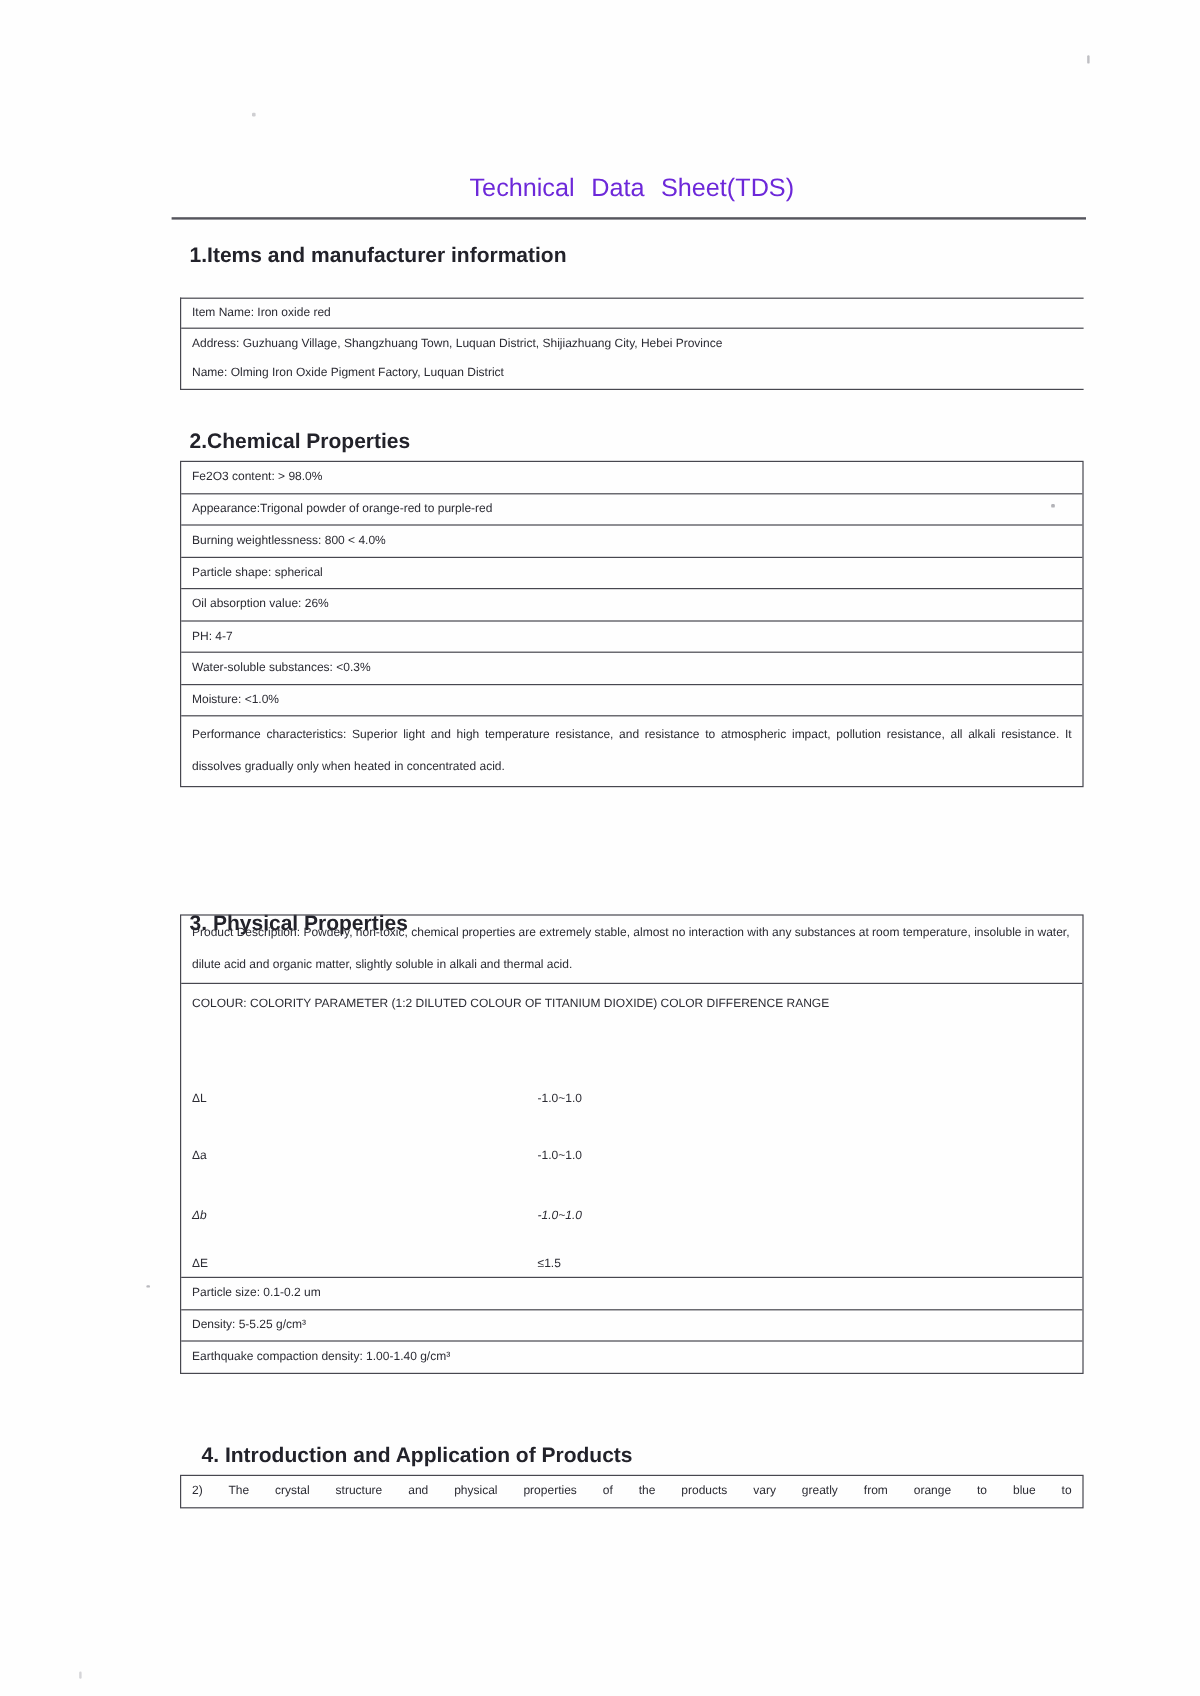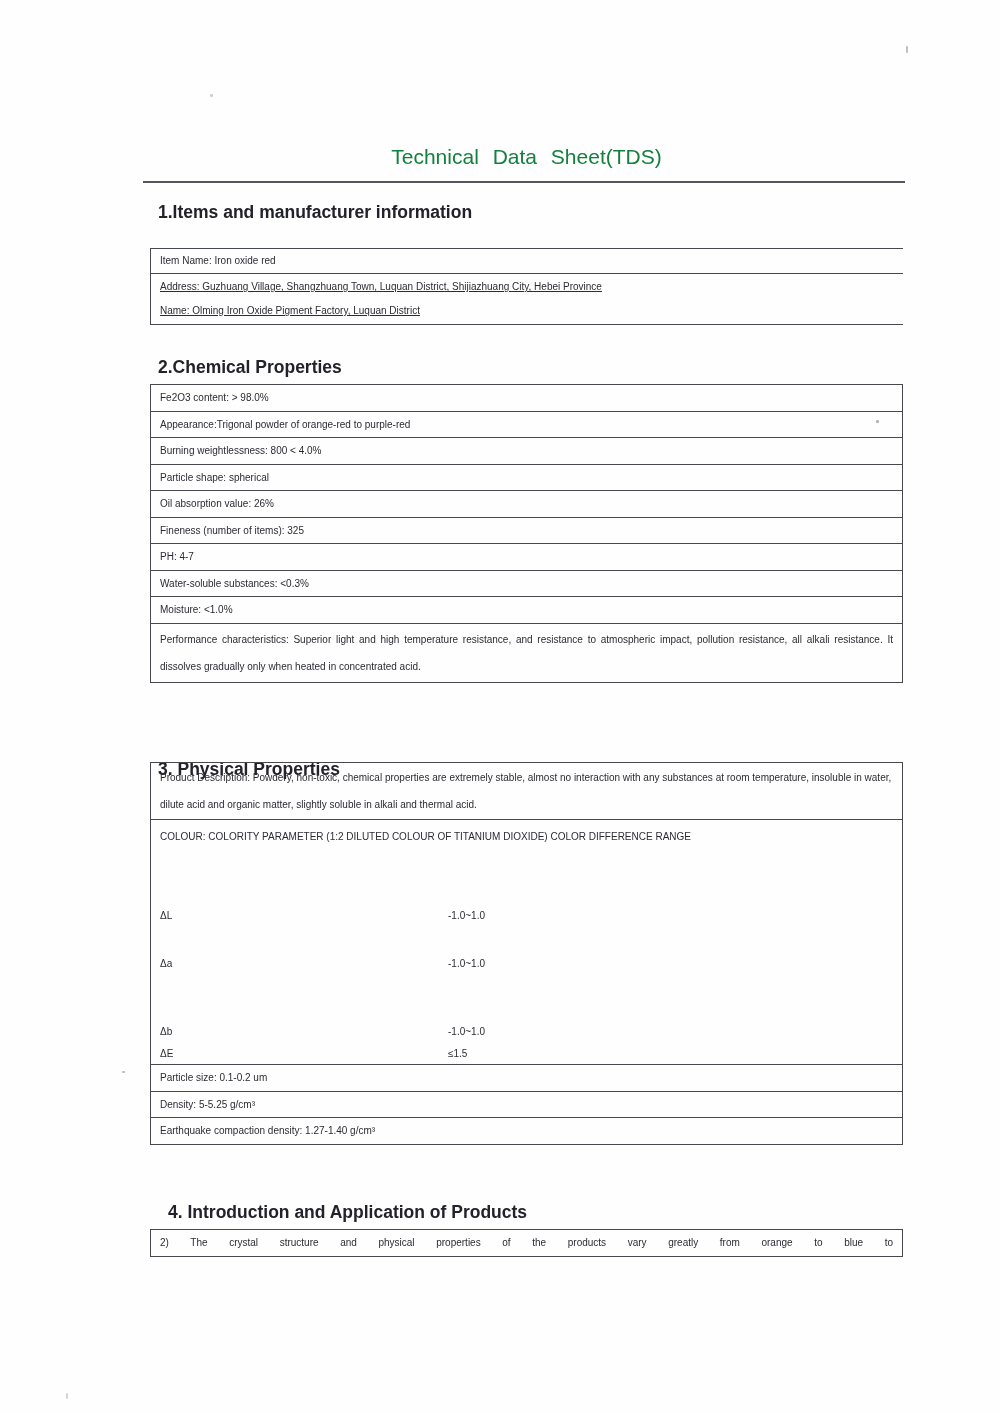--- a/index.html
+++ b/index.html
@@ -15,21 +15,21 @@
     font-family:"Liberation Sans", sans-serif;
     color:var(--text);
     position:relative;
     -webkit-font-smoothing:antialiased;
   }
   .page{position:absolute;inset:0;overflow:hidden;}
 
   .doc-title{
     position:absolute;top:142px;left:150px;width:753px;
     text-align:center;font-size:21px;line-height:30px;
-    word-spacing:8px;color:#15803d;
+    word-spacing:8px;color:#6d28d9;
   }
   .title-rule{
     position:absolute;top:181px;left:143px;width:762px;height:2px;
     background:var(--rule);
   }
 
   .sec-heading{
     position:absolute;left:150px;width:753px;
     font-size:17.5px;font-weight:bold;color:#22222a;
     line-height:24px;padding-left:8px;box-sizing:border-box;
@@ -61,37 +61,37 @@
   }
   .row.para3{
     height:auto;white-space:normal;line-height:26.5px;padding:1px 9px;
   }
   .row.stretch{
     text-align:justify;text-align-last:justify;
   }
 
   #tbl-items{top:248px;}
   #tbl-items .row:first-child{height:24px;line-height:24px;}
-  #tbl-items .row.multi div{line-height:24px;text-decoration:underline;}
+  #tbl-items .row.multi div{line-height:24px;}
 
   #tbl-chemical{top:384px;}
   #tbl-physical{top:762px;}
   #tbl-intro{top:1229px;}
 
   .colour-cell{
     position:relative;height:245px;border-top:1.5px solid var(--border);
     padding:4px 9px 0;box-sizing:border-box;line-height:26px;
     text-align:left;white-space:normal;
   }
   .delta-line{
     position:absolute;left:0;width:100%;height:22px;line-height:22px;
   }
   .delta-label{position:absolute;left:9px;}
   .delta-value{position:absolute;left:297px;}
-  .d0{top:85px;} .d1{top:133px;} .d2{top:201px;} .d3{top:223px;}
+  .d0{top:85px;} .d1{top:133px;} .d2{top:183px;font-style:italic;} .d3{top:223px;}
 
   
   .speck{position:absolute;background:#8a8a92;border-radius:1px;}
   .spk1{top:46px;left:906px;width:2px;height:7px;opacity:.55;}
   .spk2{top:94px;left:210px;width:3px;height:3px;opacity:.4;}
   .spk3{top:420px;left:876px;width:3px;height:3px;opacity:.65;}
   .spk4{top:1071px;left:122px;width:3px;height:2px;opacity:.6;}
   .spk5{top:1393px;left:66px;width:2px;height:6px;opacity:.35;}
 </style>
 </head>
@@ -111,21 +111,20 @@
     </div>
   </div>
 
   <div class="sec-heading" id="h-chemical">2.Chemical Properties</div>
   <div class="tbl" id="tbl-chemical">
     <div class="row">Fe2O3 content: &gt; 98.0%</div>
     <div class="row">Appearance:Trigonal powder of orange-red to purple-red</div>
     <div class="row">Burning weightlessness: 800 &lt; 4.0%</div>
     <div class="row">Particle shape: spherical</div>
     <div class="row">Oil absorption value: 26%</div>
-    <div class="row">Fineness (number of items): 325</div>
     <div class="row">PH: 4-7</div>
     <div class="row">Water-soluble substances: &lt;0.3%</div>
     <div class="row">Moisture: &lt;1.0%</div>
     <div class="row para">Performance characteristics: Superior light and high temperature resistance, and resistance to atmospheric impact, pollution resistance, all alkali resistance. It dissolves gradually only when heated in concentrated acid.</div>
   </div>
 
   <div class="sec-heading" id="h-physical">3. Physical Properties</div>
   <div class="tbl" id="tbl-physical">
     <div class="row para3" style="line-height:27px;">Product Description: Powdery, non-toxic, chemical properties are extremely stable, almost no interaction with any substances at room temperature, insoluble in water, dilute acid and organic matter, slightly soluble in alkali and thermal acid.</div>
     <div class="colour-cell">
@@ -142,21 +141,21 @@
         <span class="delta-label">Δb</span>
         <span class="delta-value">-1.0~1.0</span>
       </div>
       <div class="delta-line d3">
         <span class="delta-label">ΔE</span>
         <span class="delta-value">≤1.5</span>
       </div>
     </div>
     <div class="row" style="border-top:1.5px solid var(--border);">Particle size: 0.1-0.2 um</div>
     <div class="row">Density: 5-5.25 g/cm³</div>
-    <div class="row">Earthquake compaction density: 1.27-1.40 g/cm³</div>
+    <div class="row">Earthquake compaction density: 1.00-1.40 g/cm³</div>
   </div>
 
   <div class="sec-heading" id="h-intro">4. Introduction and Application of Products</div>
   <div class="tbl" id="tbl-intro">
     <div class="row stretch">2) The crystal structure and physical properties of the products vary greatly from orange to blue to</div>
   </div>
 
   <div class="speck spk1"></div>
   <div class="speck spk2"></div>
   <div class="speck spk3"></div>

